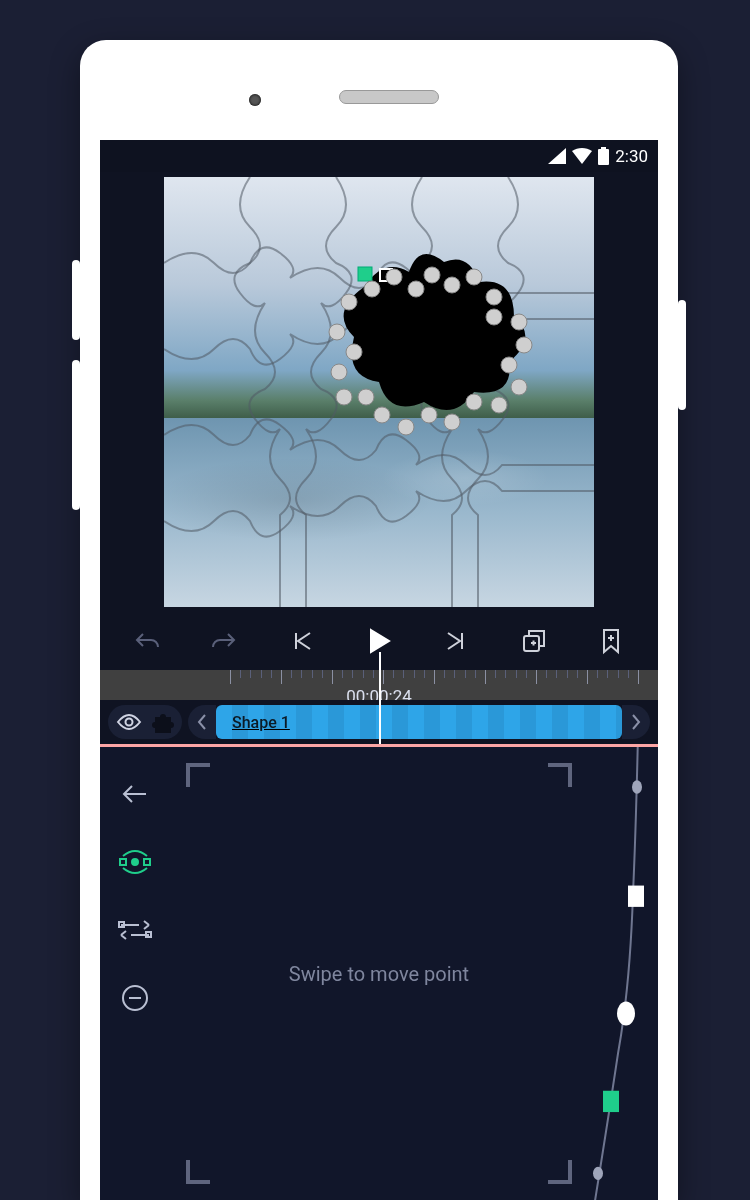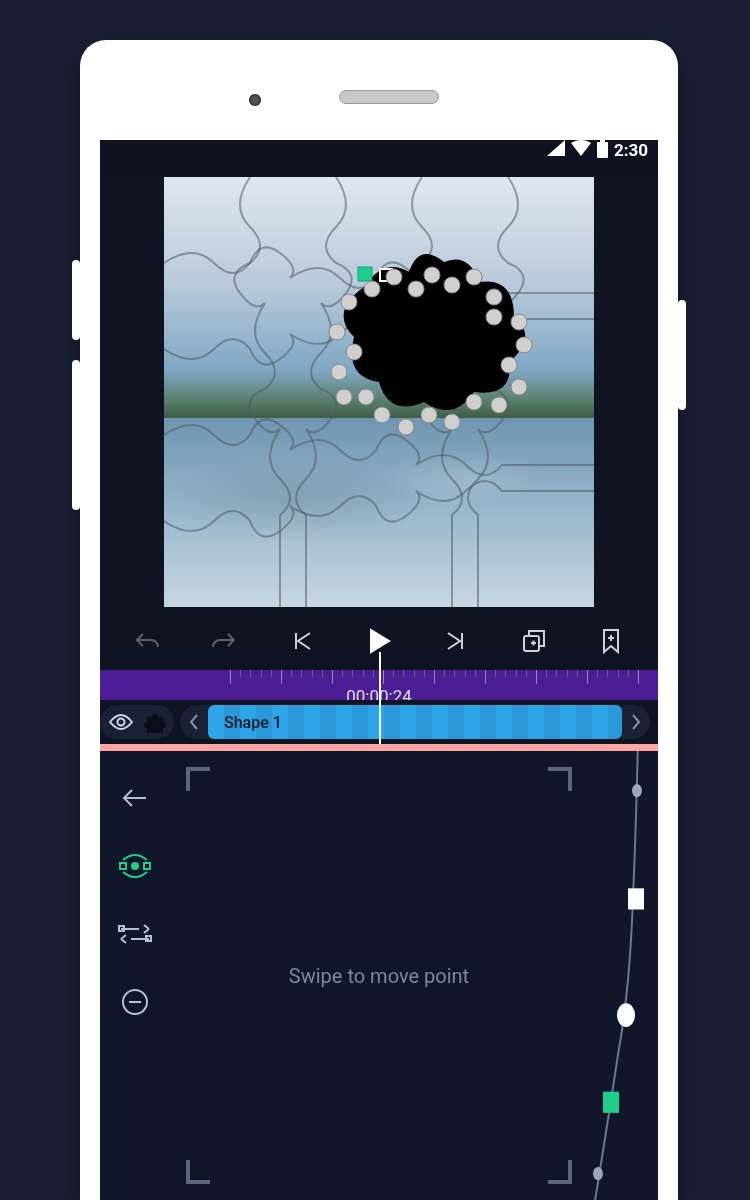--- a/index.html
+++ b/index.html
@@ -19,21 +19,21 @@
   .hw2 { left:-8px; top:320px; width:8px; height:150px; }
   .hw3 { right:-8px; top:260px; width:8px; height:110px; }
 
   .screen {
     position:absolute; left:20px; right:20px; top:100px; bottom:0;
     background:#14182a; overflow:hidden;
     display:flex; flex-direction:column;
   }
 
   
-  .statusbar { height:32px; background:#0e1220; color:#fff; display:flex; align-items:flex-start; justify-content:flex-end; padding:0 10px; gap:6px; font-size:17px; font-weight:700;}
+  .statusbar { height:32px; background:#0e1220; color:#fff; display:flex; align-items:center; justify-content:flex-end; padding:0 10px; gap:6px; font-size:17px; font-weight:400;}
   .statusbar svg { fill:#fff; }
 
   
   .toolbar { height:60px; background:#1a1e30; display:flex; align-items:center; padding:0 10px; gap:10px; border-bottom:1px solid #0e1220;}
   .toolbar .title { color:#fff; font-size:22px; font-weight:400; margin-left:6px;}
   .spacer { flex:1; }
   .tbtn { width:46px; height:46px; display:flex; align-items:center; justify-content:center; border-radius:6px;}
   .diamond-btn { background:#242a42; }
   .plus-btn { border:2.5px solid #1fce8b; border-radius:50%; width:38px; height:38px; color:#1fce8b;}
 
@@ -52,38 +52,38 @@
   .pt-sq { fill:none; stroke:#fff; stroke-width:2;}
 
   
   .controls { height:58px; background:#0f1322; display:flex; align-items:center; justify-content:space-around; padding:0 8px; color:#a8adbd;}
   .controls .cbtn { width:50px; height:50px; display:flex; align-items:center; justify-content:center;}
   .controls svg { stroke:#ced1da; fill:none; stroke-width:2;}
   .controls .muted svg { stroke:#5a607a;}
   .controls .play svg { fill:#fff; stroke:#fff;}
 
   
-  .ruler-row { height:30px; background:#4c1d95; position:relative;}
+  .ruler-row { height:30px; background:#404040; position:relative;}
   .ruler { position:absolute; left:130px; right:20px; top:0; height:14px;}
   .tick { position:absolute; top:0; width:1px; height:8px; background:#5a607a;}
   .tick.major { height:14px; background:#8b90a3;}
   .timecode { position:absolute; left:0; right:0; bottom:-6px; text-align:center; color:#dbe0ee; font-size:17px;}
 
   
-  .track-row { height:44px; background:#0f1322; display:flex; align-items:center; gap:6px; position:relative;}
+  .track-row { height:44px; background:#0f1322; display:flex; align-items:center; padding-left:8px; gap:6px; position:relative;text-decoration:underline;}
   .pill-group { display:flex; align-items:center; background:#1a2035; border-radius:20px; height:34px; padding:0 8px; gap:10px;}
   .track-area { flex:1; display:flex; align-items:center; height:34px; position:relative; margin-right:8px;}
   .navchip { width:28px; height:34px; background:#1a2035; display:flex; align-items:center; justify-content:center;}
   .navchip.left{ border-radius:17px 0 0 17px;}
   .navchip.right{ border-radius:0 17px 17px 0;}
   .clip { flex:1; height:34px; border-radius:6px; background:repeating-linear-gradient(90deg,#2ea5e8 0 16px,#2a98d8 16px 32px); display:flex; align-items:center; color:#0b1a26; font-size:16px; padding-left:16px; font-weight:500;}
   .playhead { position:absolute; top:0; width:2px; background:#fff;}
 
   
-  .panel { flex:1; display:flex; background:#11162a; position:relative; border-top:7px solid #fca5a5;}
+  .panel { flex:1; display:flex; background:#11162a; position:relative; border-top:3px solid #fca5a5;}
   .sidetools { width:70px; display:flex; flex-direction:column; align-items:center; gap:18px; padding-top:22px;}
   .sidetools .st { width:50px; height:50px; display:flex; align-items:center; justify-content:center;}
   .sidetools svg { stroke:#b9bfd2; fill:none; stroke-width:2;}
   .sidetools .active svg { stroke:#1fce8b;}
 
   .swipe-area { flex:1; position:relative; display:flex; align-items:center; justify-content:center;}
   .corner { position:absolute; width:34px; height:34px;}
   .corner::before,.corner::after{ content:""; position:absolute; background:#5f657e;}
   .corner.tl{ top:16px; left:16px;} .corner.tr{ top:16px; right:16px;}
   .corner.bl{ bottom:16px; left:16px;} .corner.br{ bottom:16px; right:16px;}

